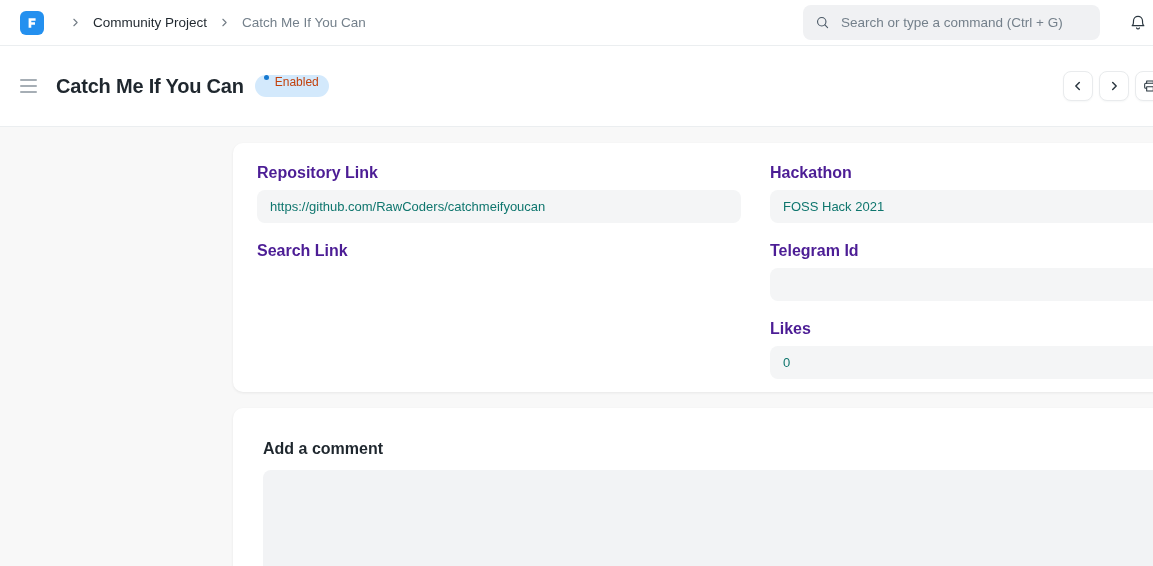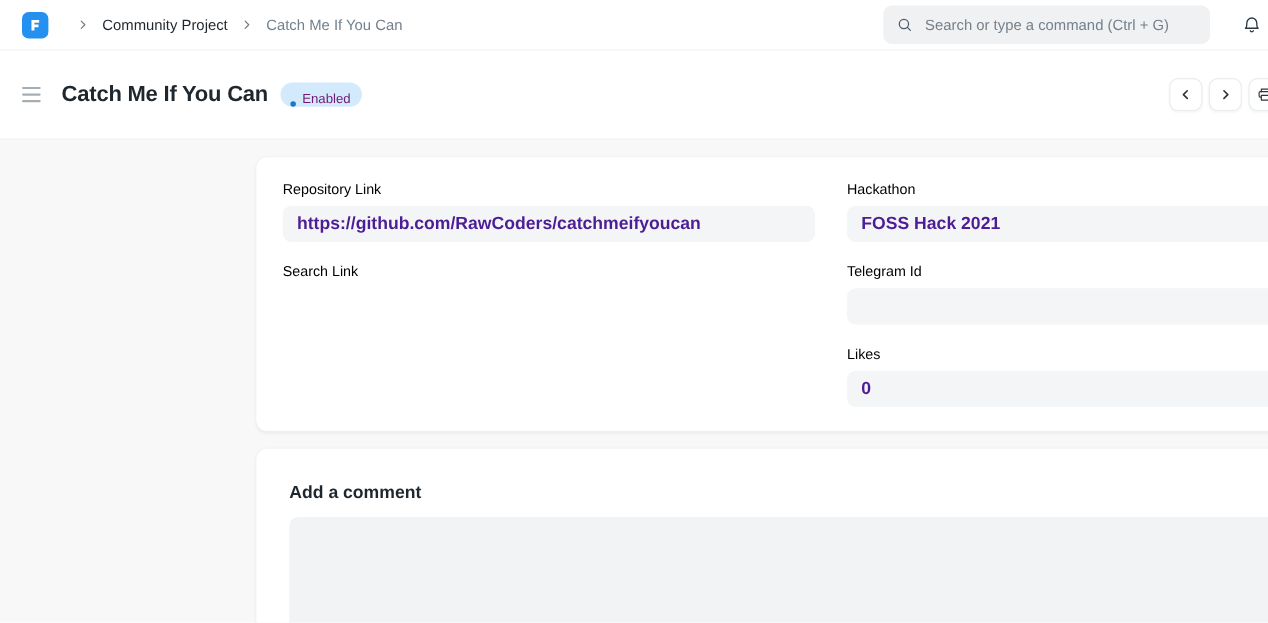--- a/index.html
+++ b/index.html
@@ -59,22 +59,22 @@
     width: 17px; height: 14px; display: flex; flex-direction: column;
     justify-content: space-between; cursor: pointer; flex: 0 0 auto;
   }
   .sidebar-toggle span { height: 2px; background: #a6aeb5; border-radius: 1px; }
   .doc-title {
     font-size: 20px; font-weight: 700; color: #1f272e;
     margin-left: 19px; letter-spacing: -0.2px; white-space: nowrap;
   }
   .status-badge {
     margin-left: 11px; height: 22px; padding: 0 10px 0 9px;
-    background: #d3e9fc; color: #701a75; border-radius: 11px;
-    display: flex; align-items: flex-end; font-size: 12px;
+    background: #d3e9fc; color: #c2410c; border-radius: 11px;
+    display: flex; align-items: flex-start; font-size: 12px;
   }
   .badge-dot { width: 5px; height: 5px; border-radius: 50%; background: #1579d0; margin-right: 6px; }
   .head-actions {
     position: absolute; left: 1063px; top: 50%; transform: translateY(-50%);
     display: flex; gap: 6px;
   }
   .icon-btn {
     width: 30px; height: 30px; border-radius: 8px;
     background: #fff; border: 1px solid #e9ebed;
     box-shadow: 0 1px 2px rgba(25,39,52,0.04);
@@ -85,25 +85,25 @@
   
   .content { height: 439px; background: #f8f8f8; position: relative; }
   .card {
     position: absolute; left: 233px; width: 1045px;
     background: #fff; border-radius: 10px;
     box-shadow: 0 1px 3px rgba(20,20,20,0.07);
   }
   .card-form { top: 16px; height: 249px; padding: 21px 24px 0; }
   .form-grid { display: grid; grid-template-columns: 484px 484px; column-gap: 29px; }
   .field { margin-bottom: 19px; }
-  .field label { display: block; font-size: 13px; color: #000000; margin-bottom: 8px; }
+  .field label { display: block; font-size: 16px; color: #4c1d95; margin-bottom: 8px; font-weight: bold; }
   .field input {
     width: 100%; height: 33px; border: none; outline: none;
     background: #f4f5f6; border-radius: 8px; padding: 0 13px;
-    font-family: inherit; font-size: 16px; color: #4c1d95; font-weight: bold;
+    font-family: inherit; font-size: 13px; color: #0f766e;
   }
 
   .card-comments { top: 281px; height: 300px; padding: 32px 30px; }
   .comments-heading { font-size: 16px; font-weight: 700; color: #1f272e; margin: 0 0 12px; }
   .comment-box {
     width: 985px; height: 210px; display: block;
     background: #f2f3f5; border: none; border-radius: 8px;
     resize: none; outline: none; padding: 10px 13px;
     font-family: inherit; font-size: 13px; color: #3b444b;
   }

